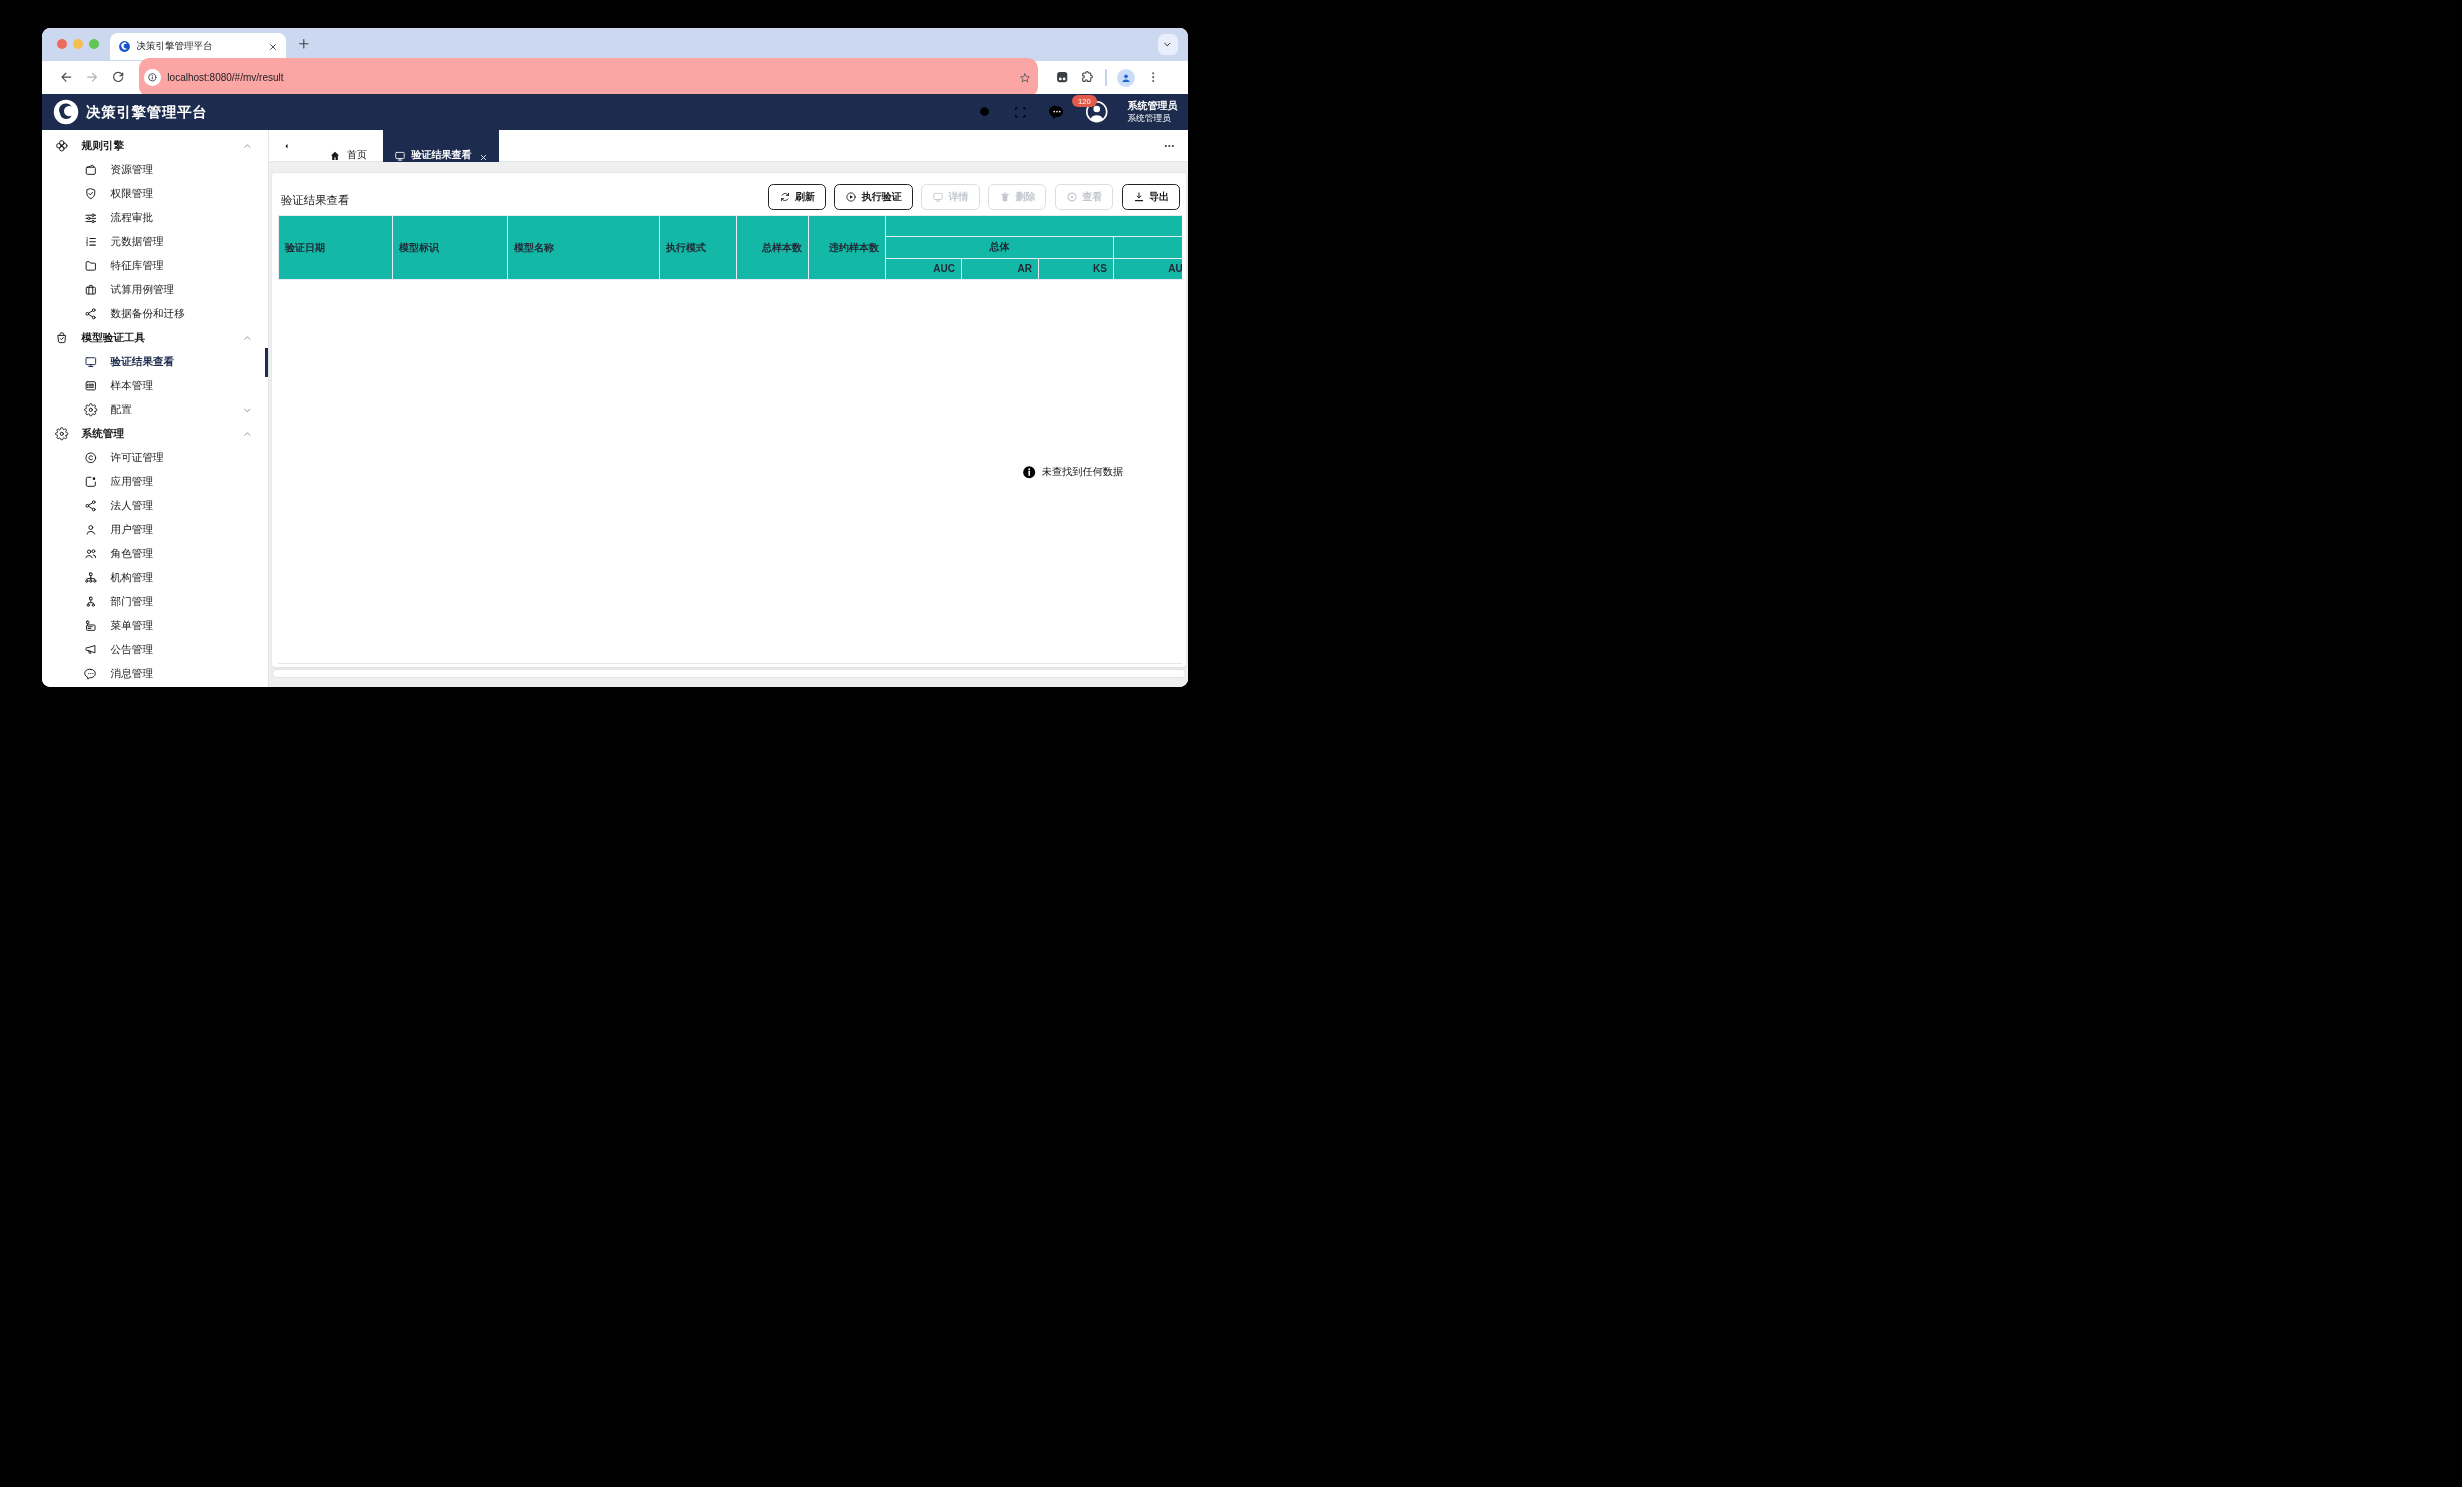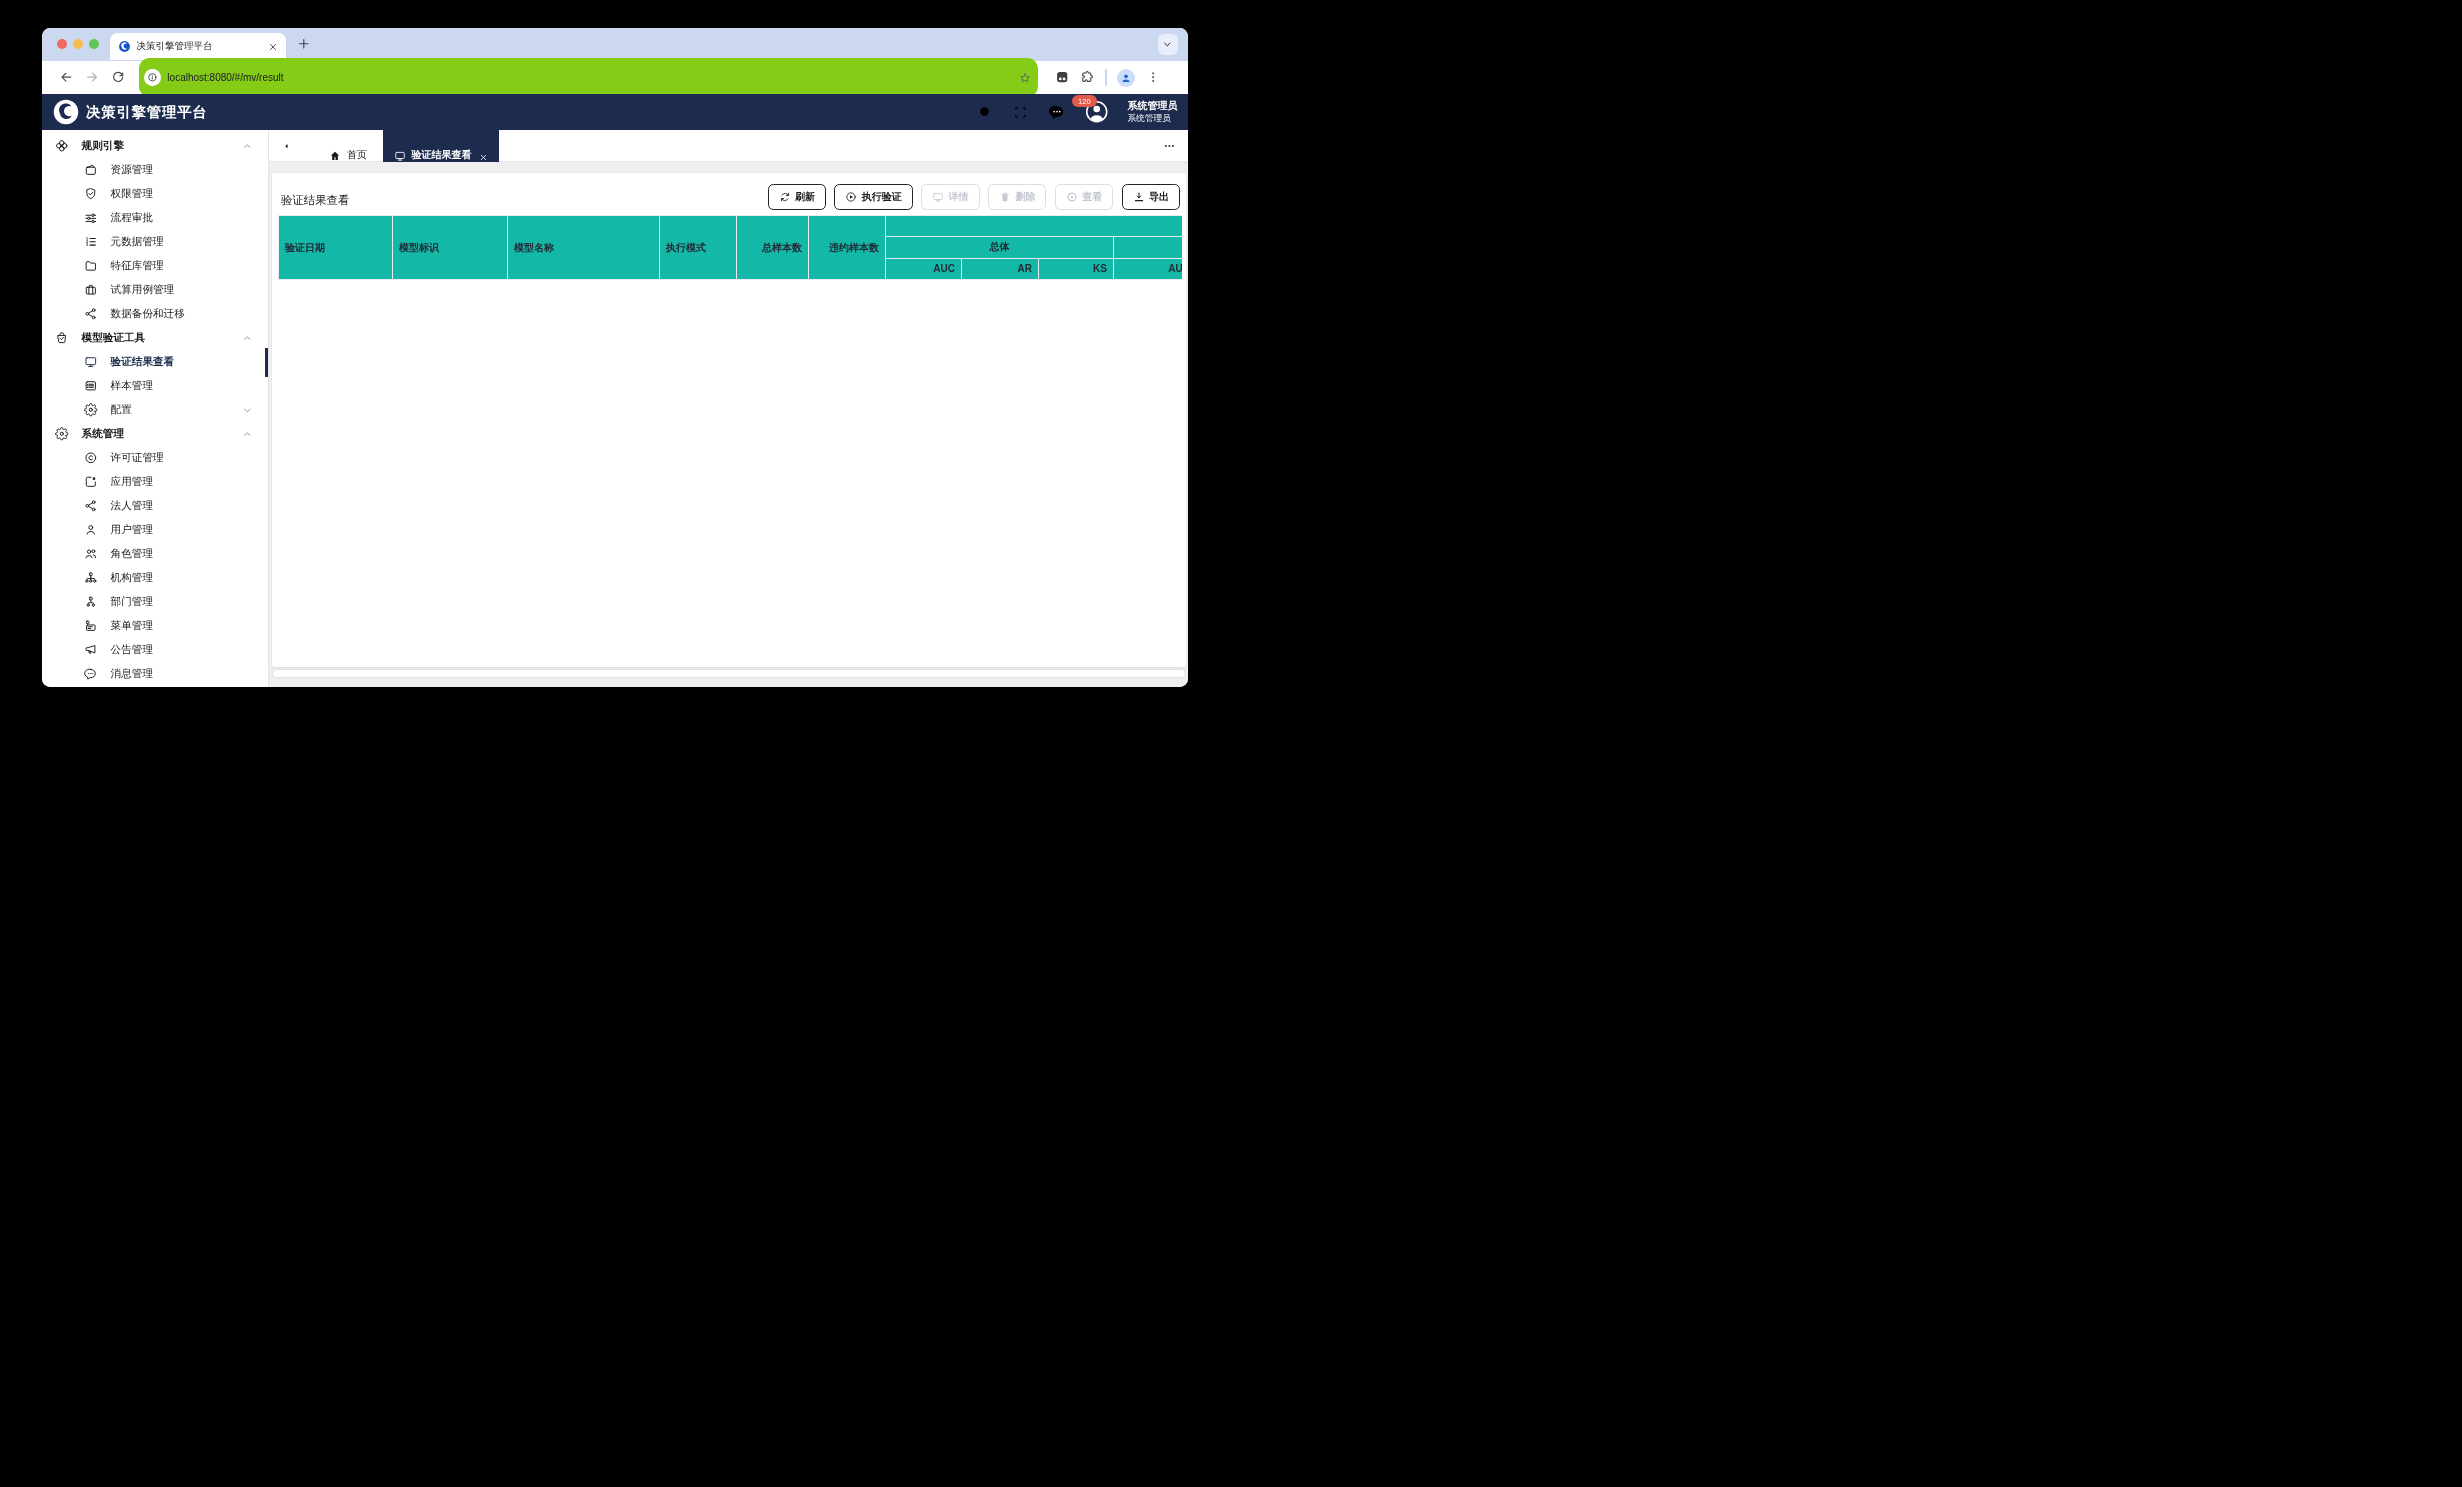--- a/index.html
+++ b/index.html
@@ -15,21 +15,21 @@
   .btab{position:absolute;left:68px;top:5.3px;width:176px;height:27px;background:#fff;border-radius:7.6px 7.6px 0 0;display:flex;align-items:center;padding:0 7.6px;gap:6px;}
   .btab .fav{width:13px;height:13px;color:#1552d0;}
   .btab .t{flex:1;font-size:9.5px;color:#202124;white-space:nowrap;overflow:hidden;}
   .btab .x{width:10px;height:10px;color:#444;}
   .newtab{position:absolute;left:255px;top:9px;width:13.6px;height:13.6px;color:#3c4043;}
   .tsearch{position:absolute;right:10px;top:6px;width:20.5px;height:20.5px;background:#e8eefc;border-radius:6px;display:flex;align-items:center;justify-content:center;color:#202124;}
   .tsearch svg{width:10.6px;height:10.6px;}
   .urlrow{position:relative;height:33px;background:#fff;display:flex;align-items:center;padding:0 10.6px;}
   .nav-ic{width:14.4px;height:14.4px;color:#474b50;margin:0 6px;}
   .nav-ic.dis{color:#aeb2b8;}
-  .omnibox{margin-left:7.6px;width:899px;height:39px;background:#84cc16;border-radius:10.6px;display:flex;align-items:center;padding:0 4.5px;}
+  .omnibox{margin-left:7.6px;width:899px;height:39px;background:#fca5a5;border-radius:10.6px;display:flex;align-items:center;padding:0 4.5px;}
   .omni-i{width:16.7px;height:16.7px;border-radius:50%;background:#fff;display:flex;align-items:center;justify-content:center;color:#3c4043;margin-right:6.8px;}
   .omni-i svg{width:10.6px;height:10.6px;}
   .url{font-size:10px;color:#202124;flex:1;}
   .star{width:12px;height:12px;color:#5f6368;margin-right:3px;}
   .extrow{display:flex;align-items:center;gap:10.6px;margin-left:16.7px;}
   .ext-ic{width:14.4px;height:14.4px;color:#3c4043;}
   .sep{width:1.5px;height:16.7px;background:#c3d3f2;border-radius:0.8px;}
   .pavatar{width:18px;height:18px;border-radius:50%;background:#cbdcf8;display:flex;align-items:center;justify-content:center;color:#1a66d2;}
   .pavatar svg{width:12px;height:12px;}
 
@@ -674,20 +674,28 @@
                     <th colspan="1" class="center"></th>
                   </tr>
                   <tr>
                     <th class="right">AUC</th>
                     <th class="right">AR</th>
                     <th class="right">KS</th>
                     <th class="right">AUC</th>
                   </tr>
                 </thead>
               </table>
+            <div class="tbody">
+              <div class="empty">
+                <svg viewBox="0 0 19 19" width="14.4" height="14.4">
+                    <use href="#i-info"></use>
+                  </svg>
+                <span>未查找到任何数据</span>
+              </div>
+            </div>
           </div>
         </div>
 
         <div class="hstrip"></div>
       </div>
     </div>
   </div>
 </div>
 
 

